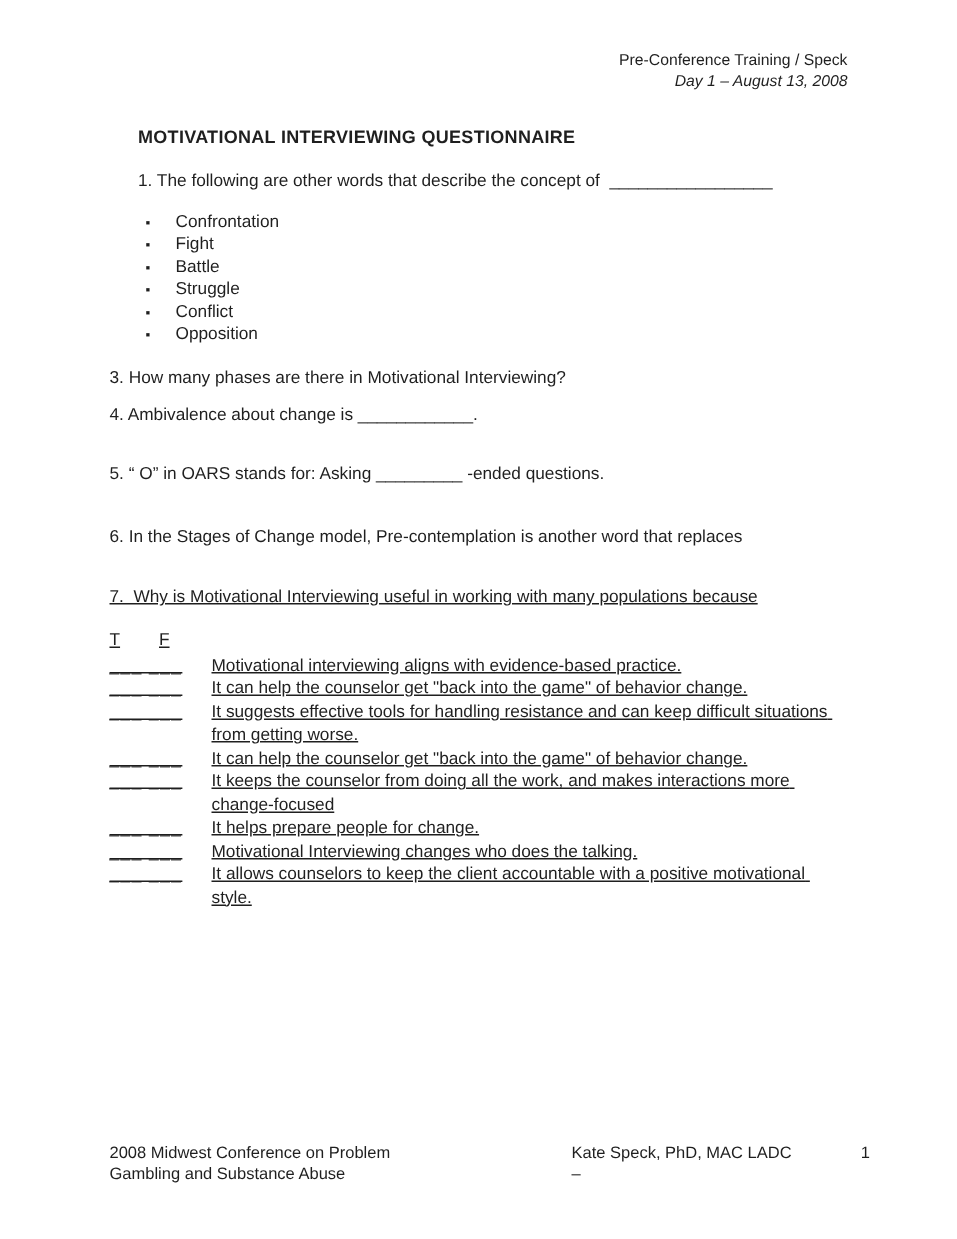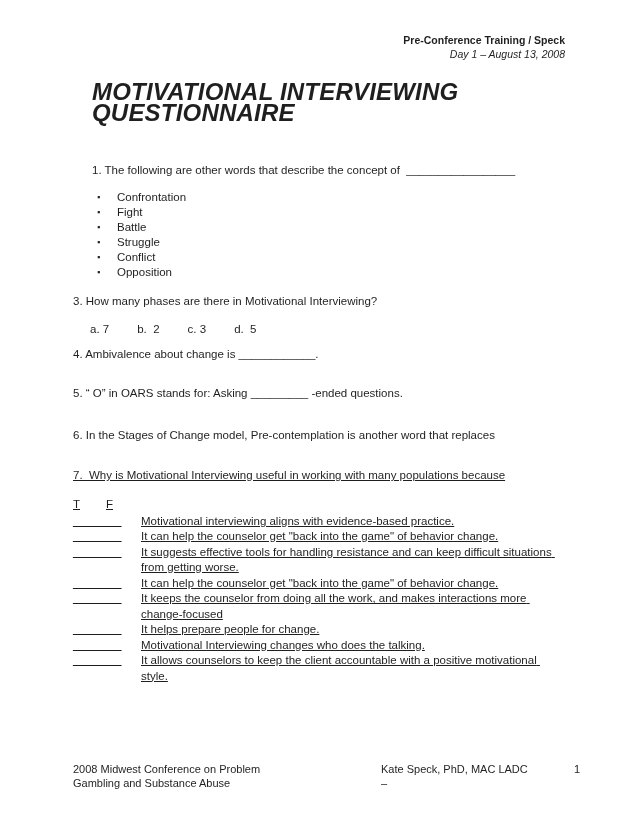--- a/index.html
+++ b/index.html
@@ -12,32 +12,31 @@
     font-family:"Liberation Sans","DejaVu Sans",sans-serif;
     font-size:11.5px;
     line-height:15px;
     box-sizing:border-box;
     padding:33px 73px 0 73px;
     overflow:hidden;
   }
   .txt{white-space:pre-wrap;}
   
   .doc-header{text-align:right;font-size:10.5px;line-height:14px;}
-  .doc-header .h1{font-weight:bold;}
+  .doc-header .h1{font-weight:normal;}
   .doc-header .h2{font-style:italic;}
   
   .title{
     margin:20px 0 0 19px;
-    font-size:24px;line-height:21px;
+    font-size:12px;line-height:21px;
     font-weight:bold;
     letter-spacing:.2px;
-    font-style:italic;
   }
   
-  .q1-text{margin:40px 0 0 19px;}
+  .q1-text{margin:12px 0 0 19px;}
   .bullet-list{margin:12px 0 0 24px;padding:0;list-style:none;}
   .bullet-list li{display:flex;line-height:15px;}
   .bullet{width:8px;font-size:9px;flex:none;}
   .bullet-label{margin-left:12px;}
   .q2-block{margin-top:14px;}
   .q3-text{margin-top:14px;}
   .opt-row{display:flex;margin:13px 0 0 17px;}
   .opt-row.q3 span{margin-right:28px;}
   .opt-row.q6{margin-left:10px;margin-top:16px;}
   .opt-row.q6 span{margin-right:22px;}
@@ -100,26 +99,20 @@
       <li>
           <span class="bullet">▪</span>
           <span class="bullet-label txt">Opposition</span>
         </li>
     </ul>
   </div>
 
 
   <div>
     <div class="q3-text txt">3. How many phases are there in Motivational Interviewing?</div>
-    <div class="opt-row q3">
-      <span class="txt">a. 7</span>
-      <span class="txt">b.  2</span>
-      <span class="txt">c. 3</span>
-      <span class="txt">d.  5</span>
-    </div>
   </div>
 
   <div class="q4-text txt">4. Ambivalence about change is ____________.</div>
 
   <div class="q5-text txt">5. “ O” in OARS stands for: Asking _________ -ended questions.</div>
 
   <div>
     <div class="q6-text txt">6. In the Stages of Change model, Pre-contemplation is another word that replaces</div>
   </div>
 

